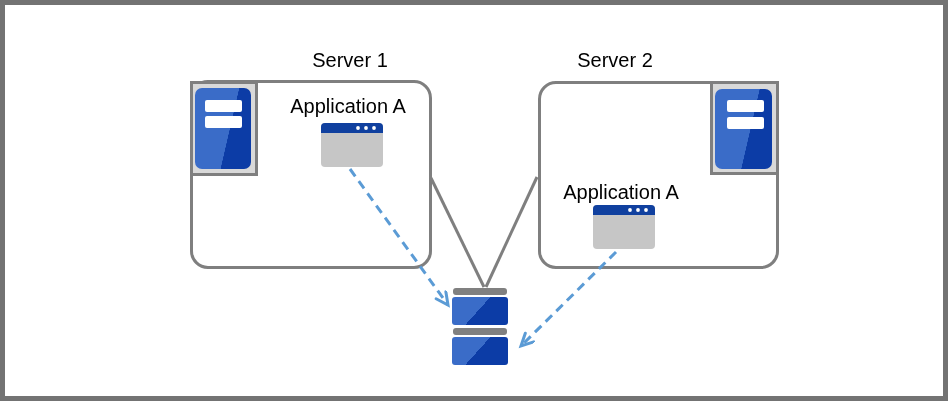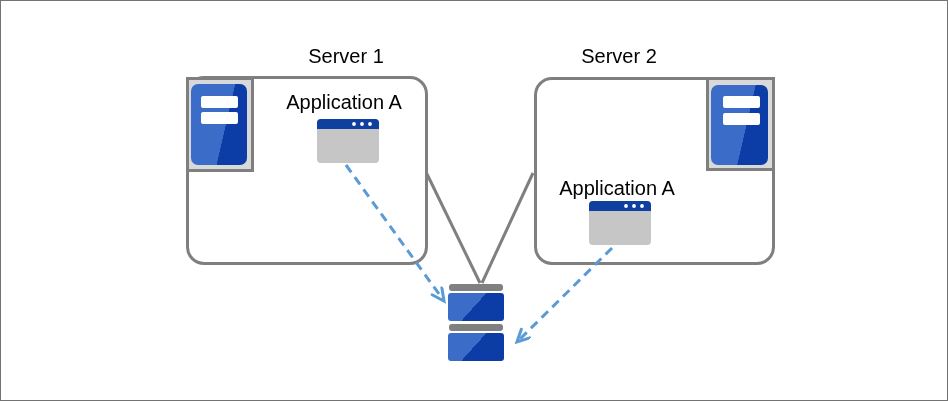--- a/index.html
+++ b/index.html
@@ -1,20 +1,20 @@
 <!DOCTYPE html>
 <html><head>
 <meta charset="utf-8">
 <style>
   html, body { margin: 0; padding: 0; background: #ffffff; }
   .canvas {
     position: relative;
     width: 948px; height: 401px;
     box-sizing: border-box;
-    border: 1px solid #737373;
+    border: 5px solid #737373;
     background: #ffffff;
     font-family: "Liberation Sans", sans-serif;
     overflow: hidden;
   }
   .label {
     position: absolute;
     transform: translateX(-50%);
     font-size: 20px;
     color: #000000;
     white-space: nowrap;
@@ -87,21 +87,21 @@
   <div class="appwin" style="left:316px; top:118px;">
     <svg width="62" height="44" viewBox="0 0 62 44">
       <rect x="0" y="0" width="62" height="44" rx="4" fill="#c6c6c6"></rect>
       <path d="M0,10 v-6 a4,4 0 0 1 4,-4 h54 a4,4 0 0 1 4,4 v6 z" fill="#10409f"></path>
       <circle cx="37" cy="5" r="1.9" fill="#ffffff"></circle>
       <circle cx="45" cy="5" r="1.9" fill="#ffffff"></circle>
       <circle cx="53" cy="5" r="1.9" fill="#ffffff"></circle>
     </svg>
   </div>
 
-  <div class="label zlabel" style="left:610px; top:44px;margin-left:8px;">Server 2</div>
+  <div class="label zlabel" style="left:610px; top:44px;">Server 2</div>
 
   <div class="server-box" style="left:533px; top:76px; width:241px; height:188px;"></div>
 
   <div class="icon-frame" style="left:705px; top:76px; width:69px; height:94px;">
     <div class="tower" style="left:2px; top:5px; width:57px; height:80px;">
       <div class="slot" style="top:11px; left:12px;"></div>
       <div class="slot" style="top:28px; left:12px;"></div>
     </div>
   </div>
 

